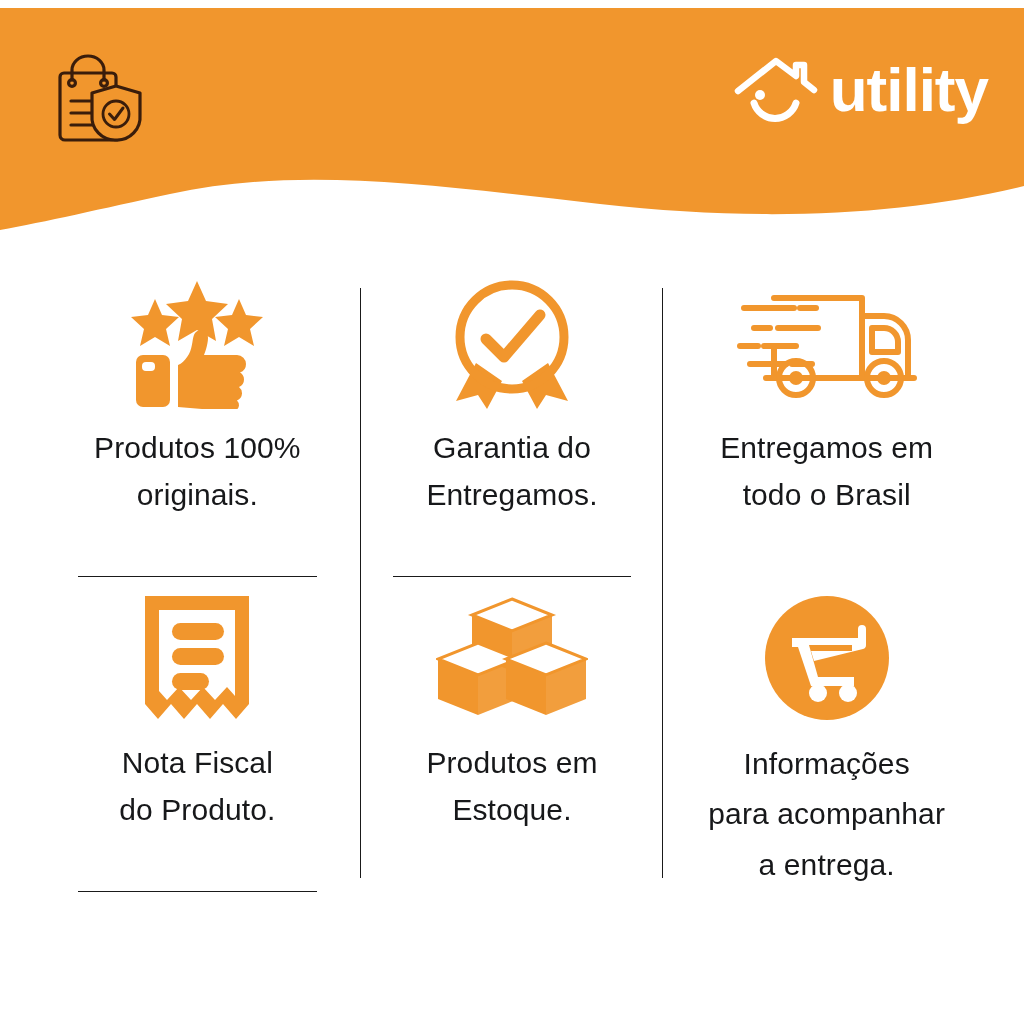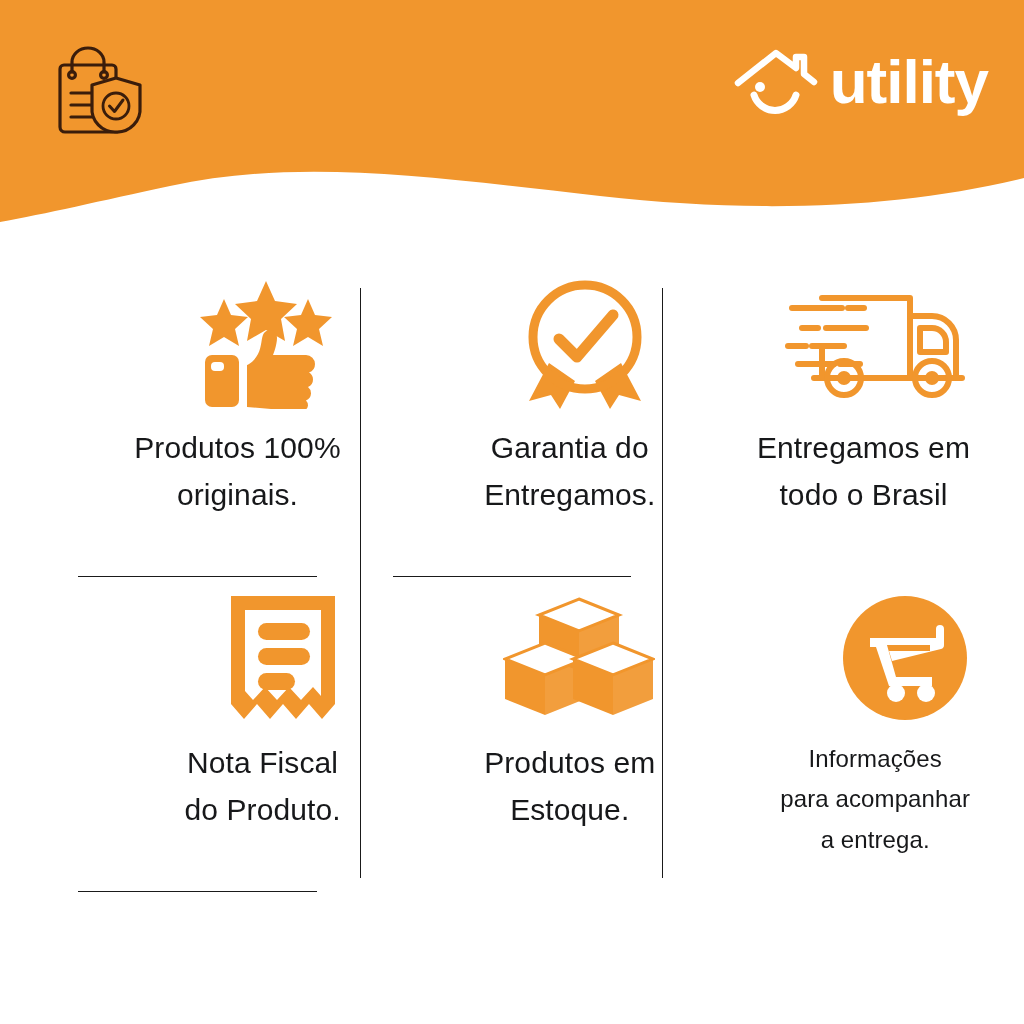--- a/index.html
+++ b/index.html
@@ -13,21 +13,21 @@
   #page {
     position: relative;
     width: 1024px;
     height: 1024px;
     background: #ffffff;
   }
 
   
   #header-banner {
     position: absolute;
-    top: 0; left: 0;
+    top: 8px; left: 0;
     width: 1024px;
     height: 230px;
     overflow: hidden;
   }
   #header-wave-svg { display: block; width: 1024px; height: 230px; }
 
   #bag-shield-icon {
     position: absolute;
     top: 44px; left: 48px;
     width: 96px; height: 92px;
@@ -58,21 +58,21 @@
     width: 944px;
     height: 630px;
     display: grid;
     grid-template-columns: 1fr 1fr 1fr;
     grid-template-rows: 1fr 1fr;
   }
   .feature-cell {
     position: relative;
     display: flex;
     flex-direction: column;
-    align-items: flex-end;
+    align-items: center;
     justify-content: flex-start;
     padding: 6px 14px 0 14px;
   }
   .feature-icon {
     height: 150px;
     display: flex;
     align-items: center;
     justify-content: center;
   }
   .feature-icon svg { display: block; }
@@ -80,21 +80,21 @@
     margin-top: 6px;
     text-align: center;
     color: #17181a;
     font-size: 30px;
     font-weight: 400;
     line-height: 1.58;
     letter-spacing: 0.1px;
     white-space: pre-line;
     font-family: "Liberation Sans", sans-serif;
   }
-  .feature-label.small { font-size: 24px; line-height: 1.68; }
+  .feature-label.small { font-size: 30px; line-height: 1.68; }
 
   
   .feature-cell.has-rule::after {
     content: "";
     position: absolute;
     left: 38px; right: 38px;
     bottom: 0;
     height: 1px;
     background: #1a1a1a;
   }

